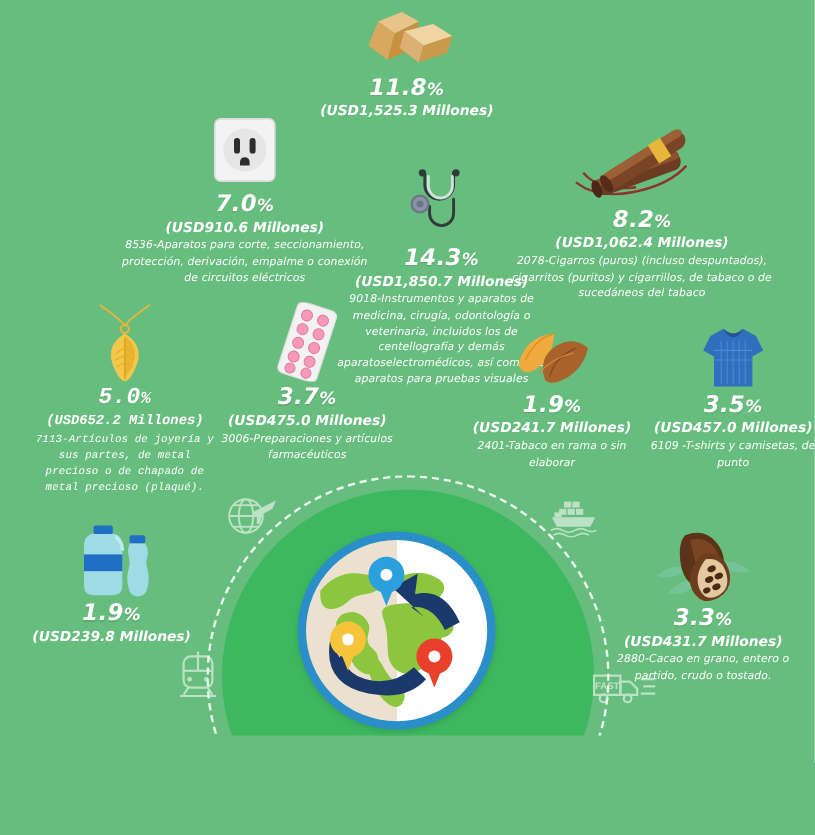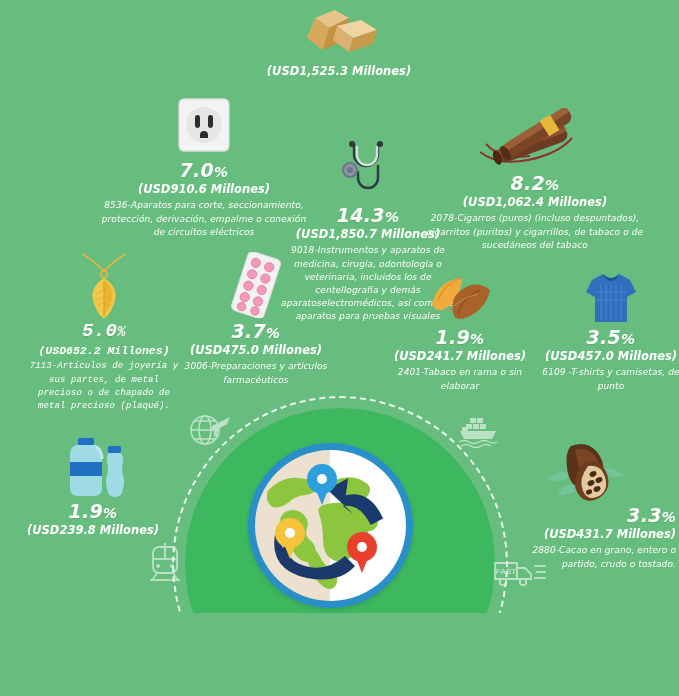--- a/index.html
+++ b/index.html
@@ -236,20 +236,23 @@
   <div class="item" style="left:239px; top:6px; width:200px;">
     <div class="icon-wrap" style="height:54px;">
       <svg width="84" height="54" viewBox="0 0 84 54">
         <path d="M18 12 L38 4 L52 12 L32 22 Z" fill="#e8c48a"></path>
         <path d="M18 12 L32 22 L26 44 L10 32 Z" fill="#d9a85f"></path>
         <path d="M32 22 L52 12 L48 34 L26 44 Z" fill="#c8913f"></path>
         <path d="M40 20 L64 14 L80 24 L56 32 Z" fill="#f0d5a4"></path>
         <path d="M40 20 L56 32 L52 46 L36 34 Z" fill="#dcb072"></path>
         <path d="M56 32 L80 24 L76 38 L52 46 Z" fill="#c99a4c"></path>
       </svg>
+    </div>
+    <div class="pct">
+      <span>11.8</span><span class="sym">%</span>
     </div>
     <div class="usd">(USD1,525.3 Millones)</div>
   </div>
 
   <div class="item" style="left:68px; top:95px; width:212px;margin-left:30px;">
     <div class="icon-wrap" style="height:62px;">
       <svg width="58" height="60" viewBox="0 0 58 60">
         <rect x="4" y="2" width="50" height="52" rx="5" fill="#f3f3f3" stroke="#dcdcdc" stroke-width="1.4"></rect>
         <circle cx="29" cy="28" r="18" fill="#e6e6e6"></circle>
         <rect x="20" y="18" width="5" height="13" rx="2.4" fill="#2d2d2d"></rect>
@@ -407,21 +410,21 @@
         <rect x="54" y="10" width="13" height="7" rx="1.6" fill="#1f6fc4"></rect>
         <path d="M54 17 h13 q3 5 2 10 q-2 6 0 12 q2 7 0 14 q-1 8 -8 8 q-7 0 -8 -8 q-2 -7 0 -14 q2 -6 0 -12 q-1 -5 1 -10 Z" fill="#9fdbe4"></path>
       </svg>
     </div>
     <div class="pct">
       <span>1.9</span><span class="sym">%</span>
     </div>
     <div class="usd">(USD239.8 Millones)</div>
   </div>
 
-  <div class="item" style="left:496px; top:440px; width:180px;text-align:right;">
+  <div class="item" style="left:496px; top:440px; width:180px;">
     <div class="icon-wrap" style="height:62px;">
       <svg width="90" height="62" viewBox="0 0 90 62">
         <g fill="#74c49a">
           <path d="M6 40 q14 -12 28 -6 q-14 10 -28 6 Z"></path>
           <path d="M84 36 q-14 -12 -28 -6 q14 10 28 6 Z"></path>
           <path d="M16 54 q12 -14 26 -10 q-12 14 -26 10 Z"></path>
         </g>
         <path d="M30 6 q16 -6 26 6 q10 12 4 28 q-6 14 -18 10 q-14 -4 -16 -22 q-2 -16 4 -22 Z" fill="#5b3318"></path>
         <path d="M34 10 q12 -4 20 6 q8 10 2 24 q-5 10 -13 8 Z" fill="#7a4521"></path>
         <path d="M44 22 q16 -4 22 12 q5 16 -8 24 q-14 8 -22 -6 q-7 -14 8 -30 Z" fill="#6e3d1d"></path>

